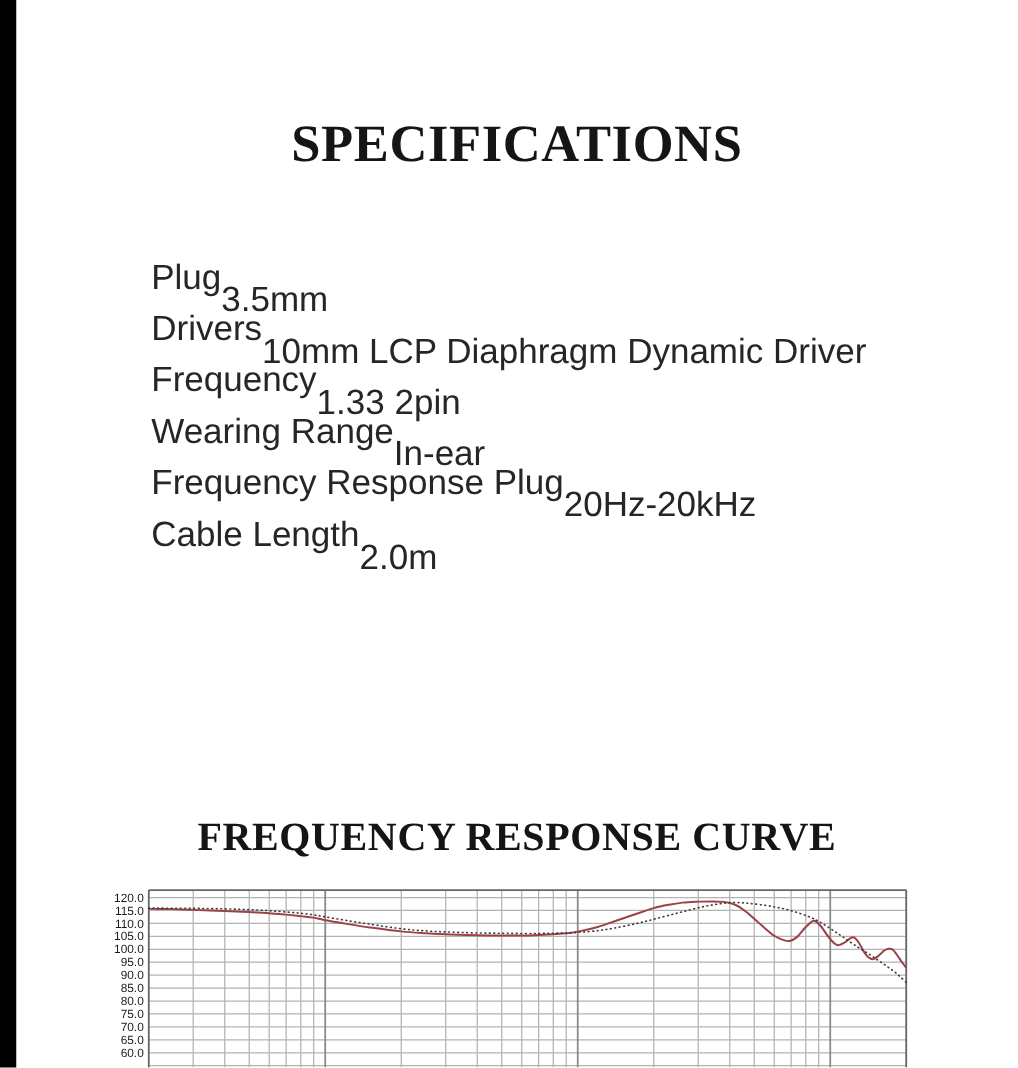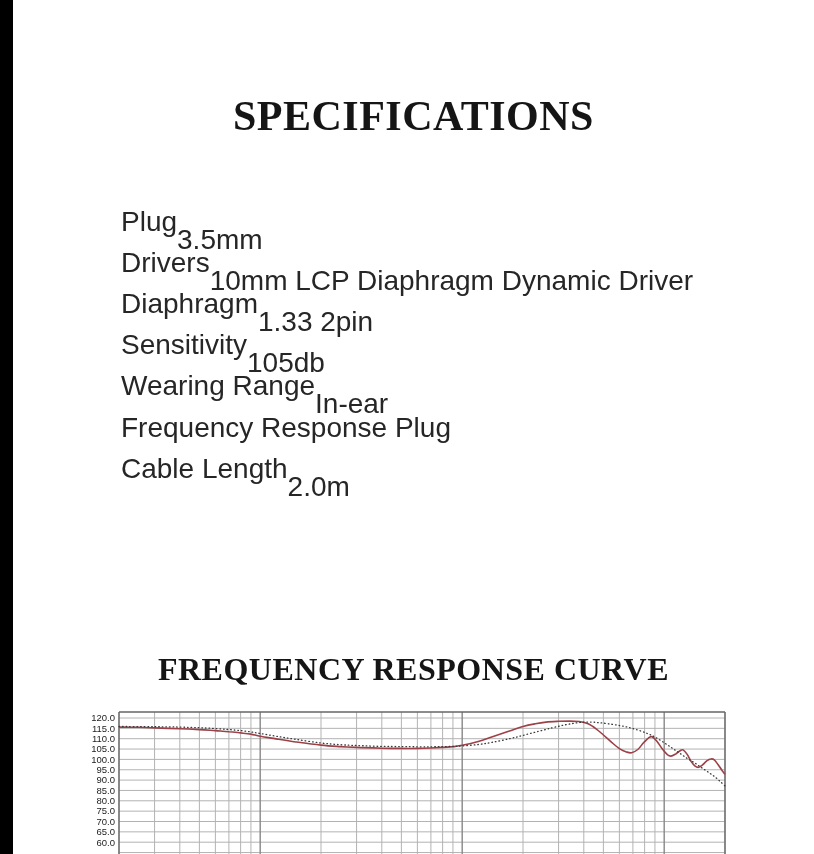--- a/index.html
+++ b/index.html
@@ -48,36 +48,33 @@
     <span class="spec-label">Plug</span>
     <span class="spec-value">3.5mm</span>
   </div>
 
   <div class="spec-row">
     <span class="spec-label">Drivers</span>
     <span class="spec-value">10mm LCP Diaphragm Dynamic Driver</span>
   </div>
 
   <div class="spec-row">
-    <span class="spec-label">Diaphragm</span>
+    <span class="spec-label">Frequency</span>
     <span class="spec-value">1.33 2pin</span>
   </div>
 
-  <div class="spec-row">
-    <span class="spec-label">Sensitivity</span>
-    <span class="spec-value">105db</span>
-  </div>
 
   <div class="spec-row">
     <span class="spec-label">Wearing Range</span>
     <span class="spec-value">In-ear</span>
   </div>
 
   <div class="spec-row">
     <span class="spec-label">Frequency Response Plug</span>
+    <span class="spec-value">20Hz-20kHz</span>
   </div>
 
 
   <div class="spec-row">
     <span class="spec-label">Cable Length</span>
     <span class="spec-value">2.0m</span>
   </div>
 </div>
 
 <h2 id="freq-title" class="big-title">FREQUENCY RESPONSE CURVE</h2>

